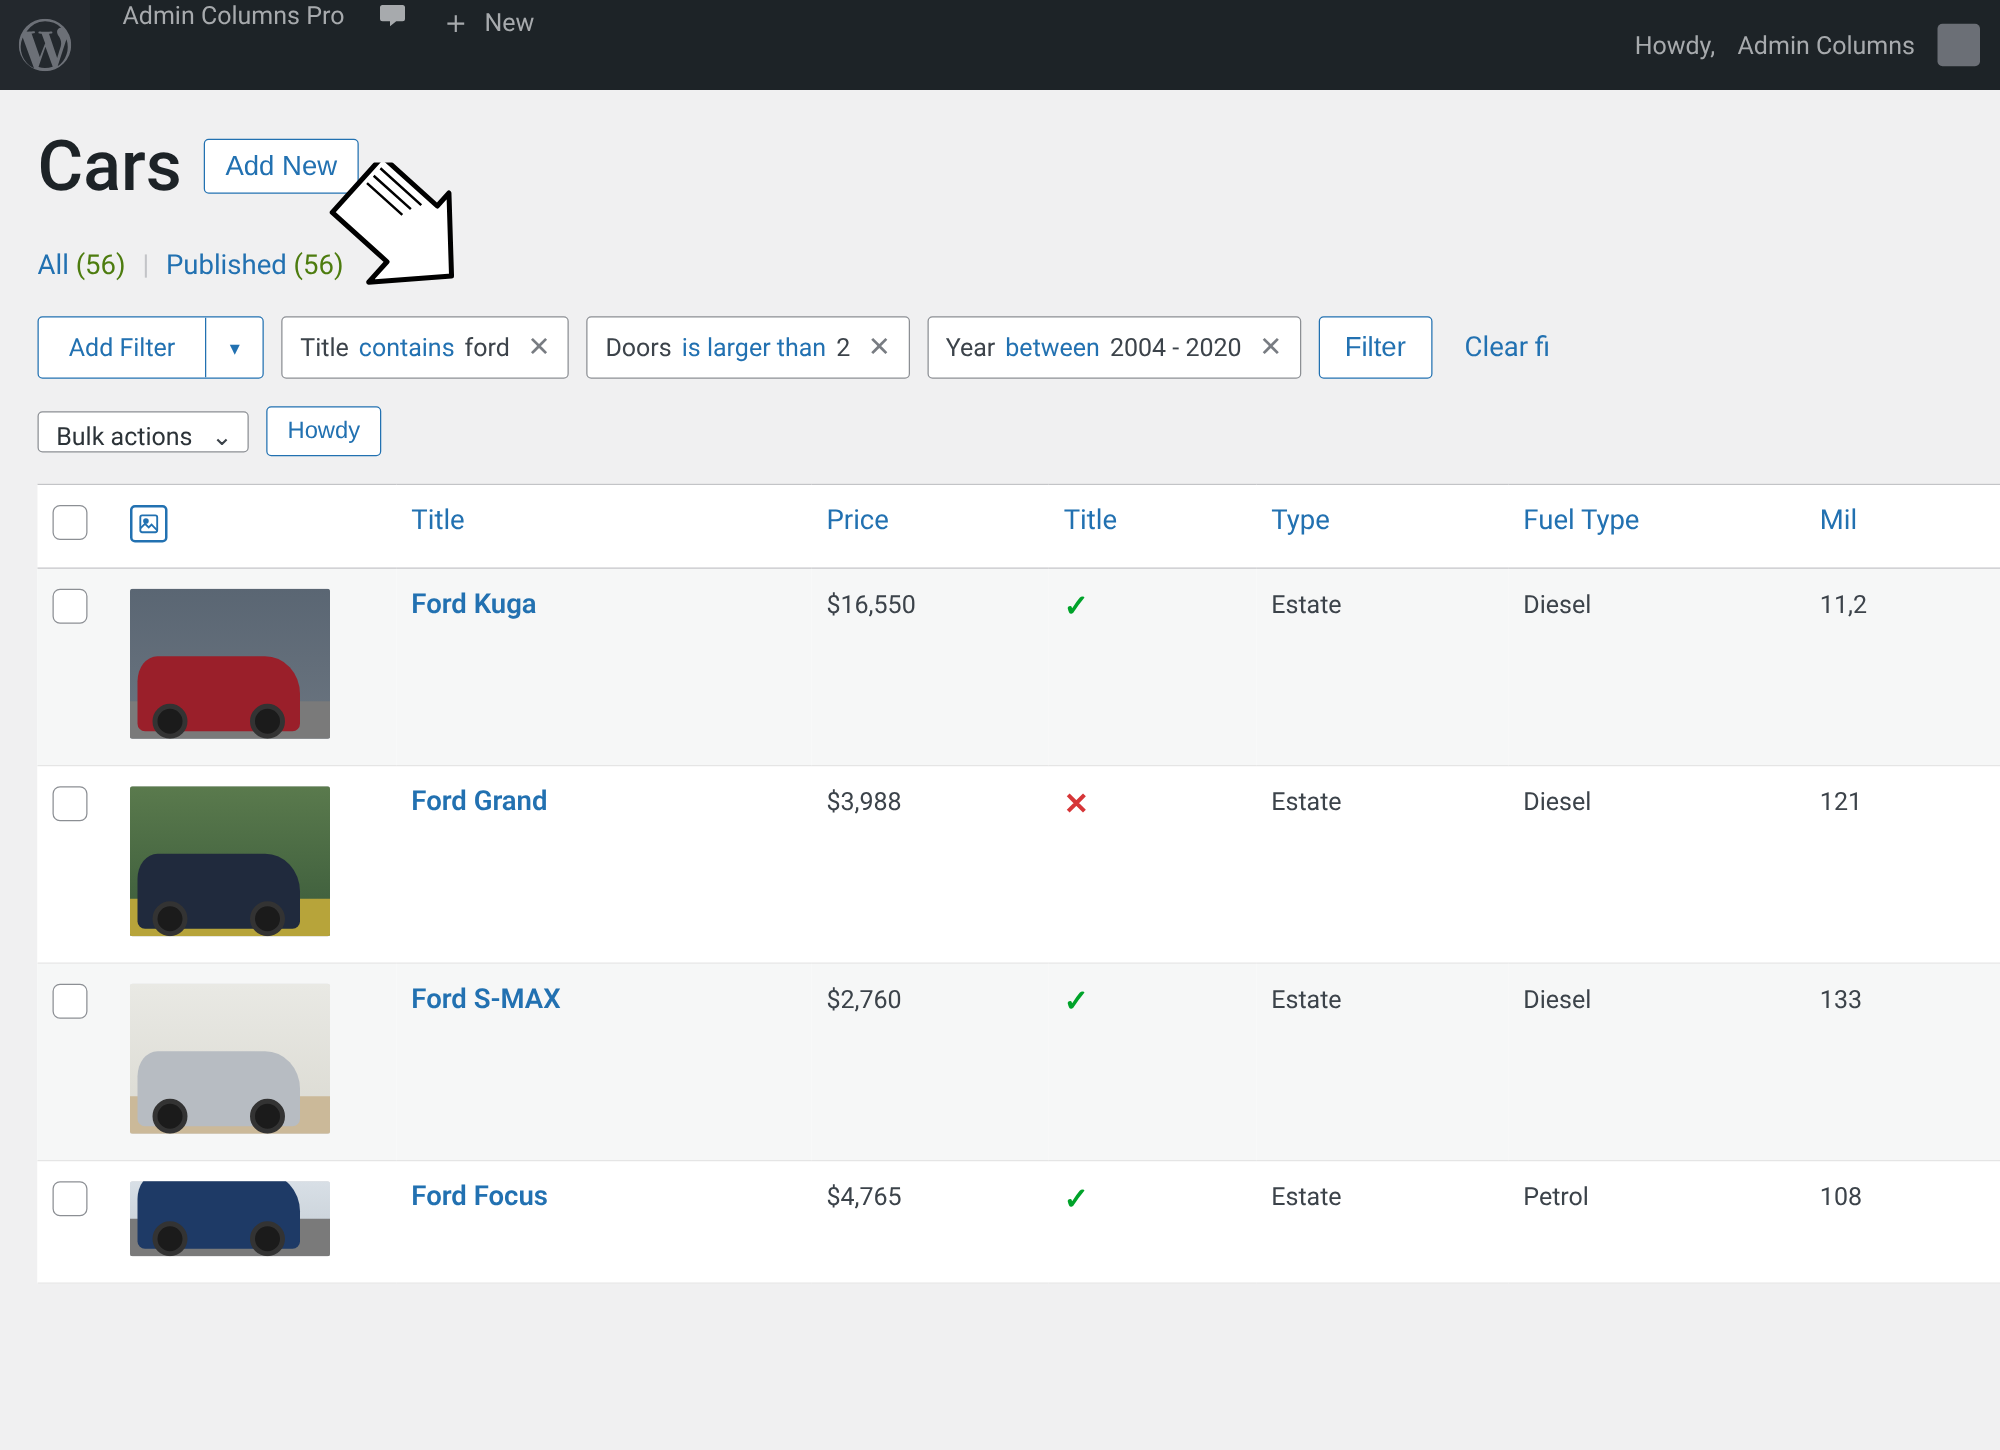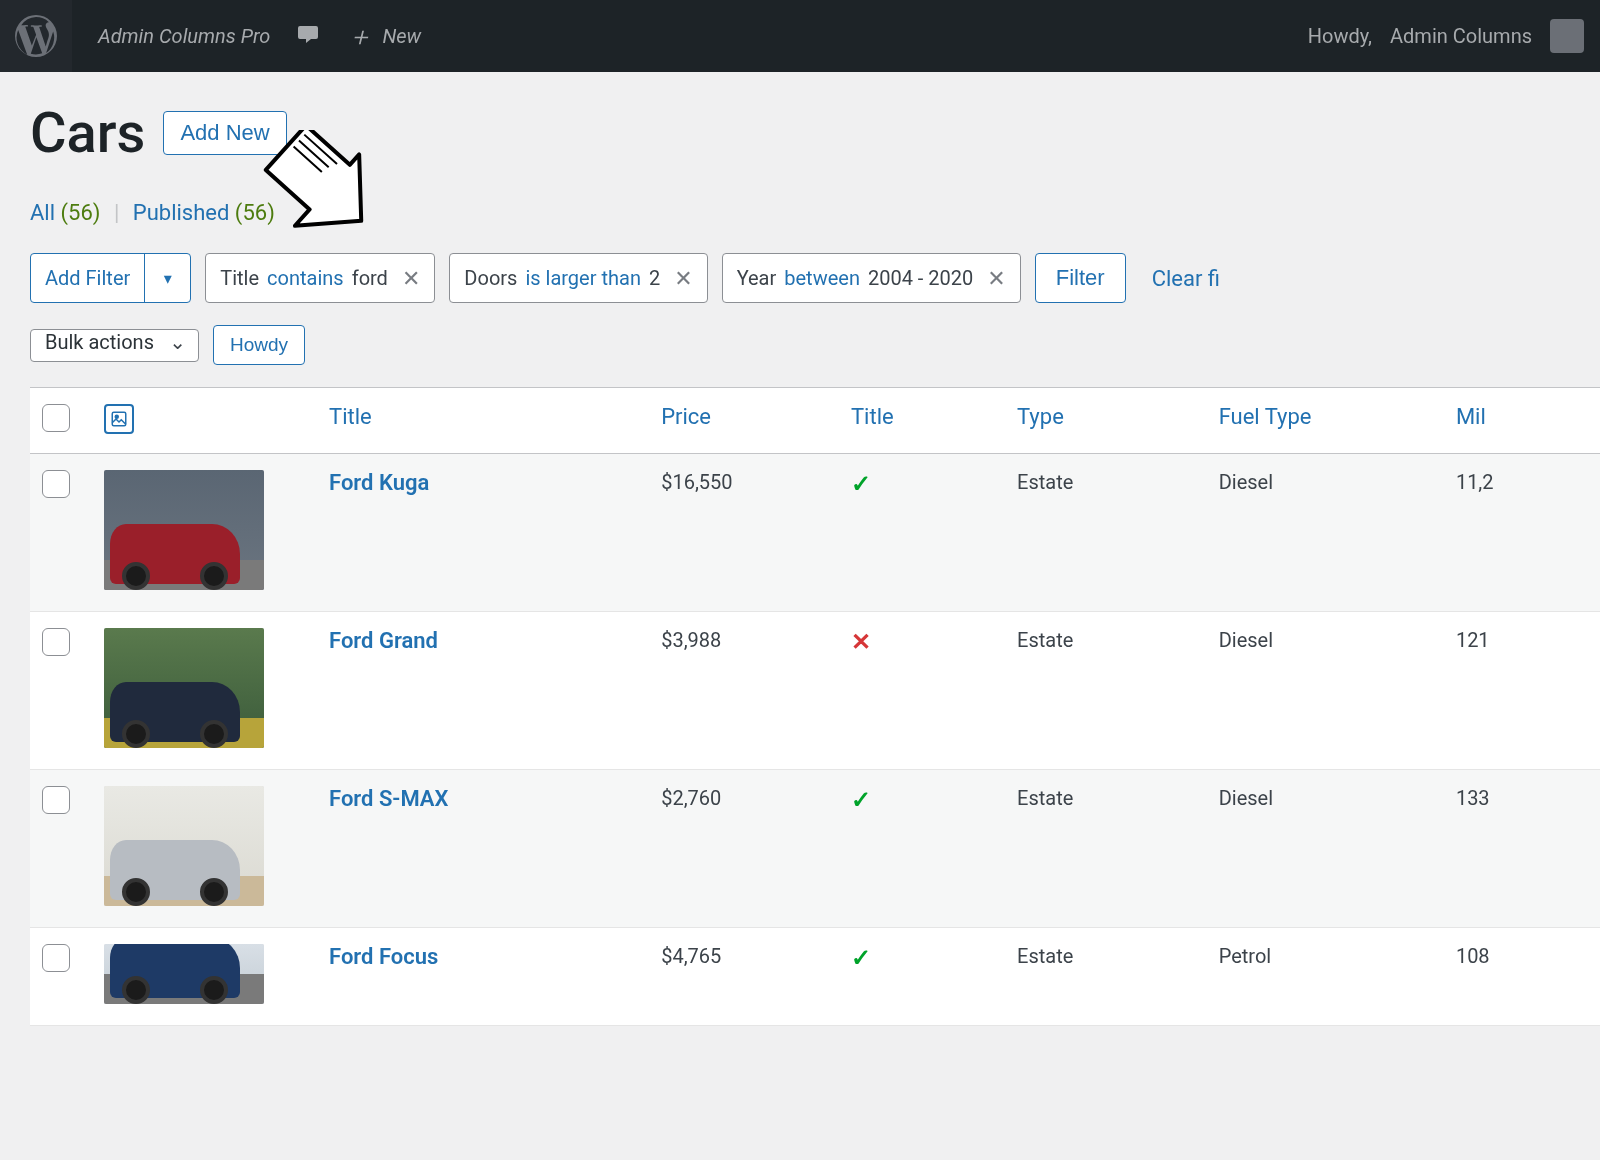--- a/index.html
+++ b/index.html
@@ -16,21 +16,21 @@
   .adminbar {
     height: 72px;
     background: #1d2327;
     color: #a7aaad;
     display: flex;
     align-items: center;
     padding: 0 16px 0 0;
     font-size: 20px;
     justify-content: space-between;
   }
-  .adminbar-left { display: flex; align-items: center; gap: 26px; font-style: italic; }
+  .adminbar-left { display: flex; align-items: flex-start; gap: 26px; }
   .wp-logo-box {
     width: 72px; height: 72px; background: #23282d;
     display: flex; align-items: center; justify-content: center;
   }
   .wp-logo-box svg { width: 42px; height: 42px; fill: #6c7077; }
   .adminbar a { color: #a7aaad; text-decoration: none; }
   .adminbar .adminbar-item { display: flex; align-items: center; gap: 10px; }
   .plus-icon { font-size: 26px; font-weight: 300; }
   .adminbar-right { display: flex; align-items: center; gap: 18px; font-size: 20px; }
   .avatar-sq { width: 34px; height: 34px; background: #6b6f76; border-radius: 4px; }
@@ -61,21 +61,21 @@
 
   .filter-row {
     margin-top: 28px;
     display: flex; align-items: center; gap: 14px;
   }
   .add-filter {
     display: inline-flex; align-items: stretch; height: 50px;
     border: 1px solid #2271b1; border-radius: 4px; overflow: hidden;
     background: #fff;
   }
-  .add-filter .lbl { padding: 0 14px; display:flex; align-items:center; color: #2271b1; font-size: 20px; }
+  .add-filter .lbl { padding: 0 24px; display:flex; align-items:center; color: #2271b1; font-size: 20px; }
   .add-filter .dd {
     width: 46px; border-left: 1px solid #2271b1;
     display:flex; align-items:center; justify-content:center; color:#2271b1;
   }
 
   .chip {
     height: 50px;
     display: inline-flex; align-items: center; gap: 8px;
     border: 1px solid #8c8f94; background: #fff;
     padding: 0 14px; border-radius: 4px; font-size: 20px;
@@ -89,21 +89,21 @@
   .filter-btn {
     height: 50px; border: 1.5px solid #2271b1; background: #fff; color: #2271b1;
     border-radius: 4px; font-size: 22px; padding: 0 20px; cursor: pointer;
   }
   .clear-link { color: #2271b1; font-size: 22px; margin-left: 12px; cursor: pointer; }
 
   .bulk-row { margin-top: 22px; display:flex; align-items:center; gap:14px; }
   .select {
     height: 33px; background:#fff; border:1px solid #8c8f94; border-radius:4px;
     font-size: 20px; color:#2c3338; padding: 0 44px 0 14px;
-    position: relative; display:inline-flex; align-items:flex-start;
+    position: relative; display:inline-flex; align-items:flex-end;
   }
   .select .chev { position:absolute; right:12px; color:#3c434a; }
 
   
   table.list {
     width: 1580px; margin-top: 22px; border-collapse: collapse; background:#fff;
     font-size: 20px;
     border-top: 1px solid #c3c4c7;
   }
   table.list thead th {

